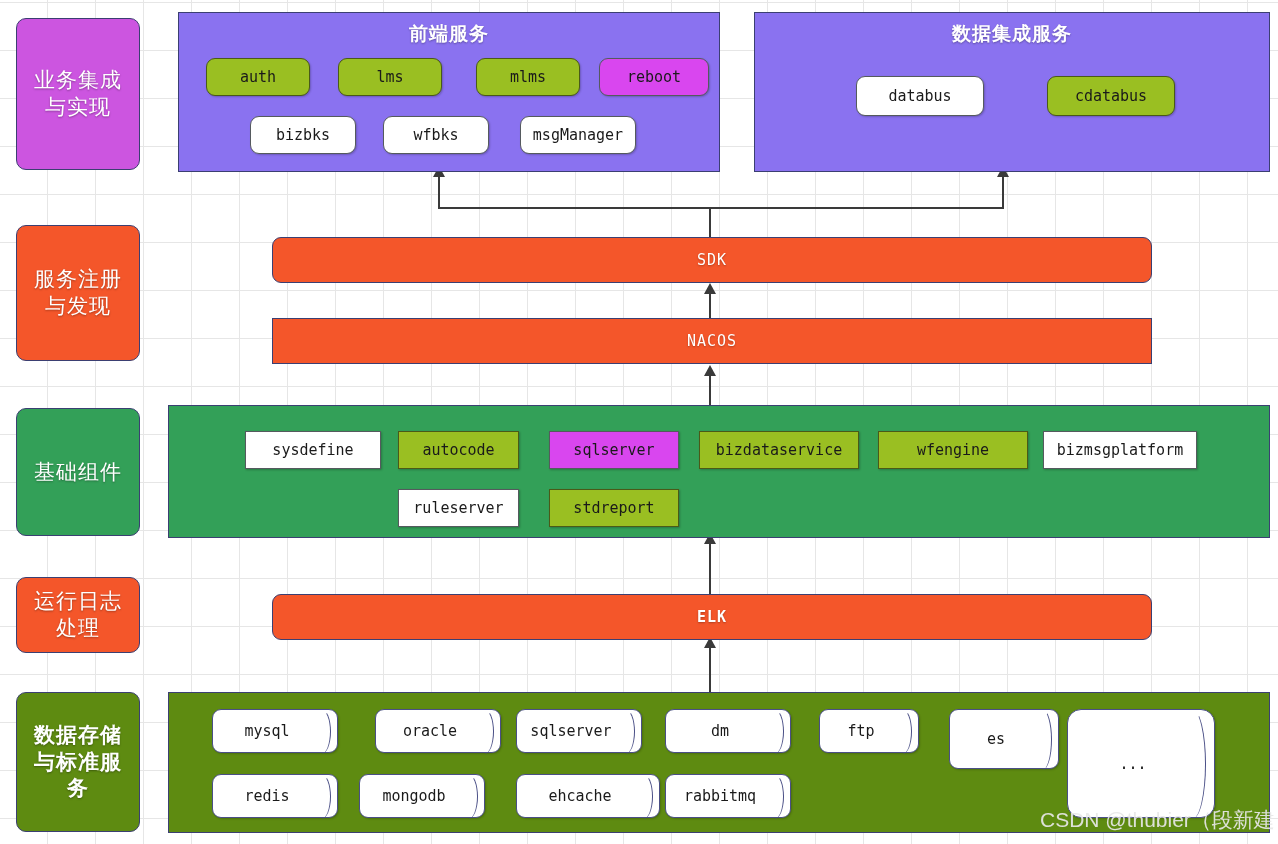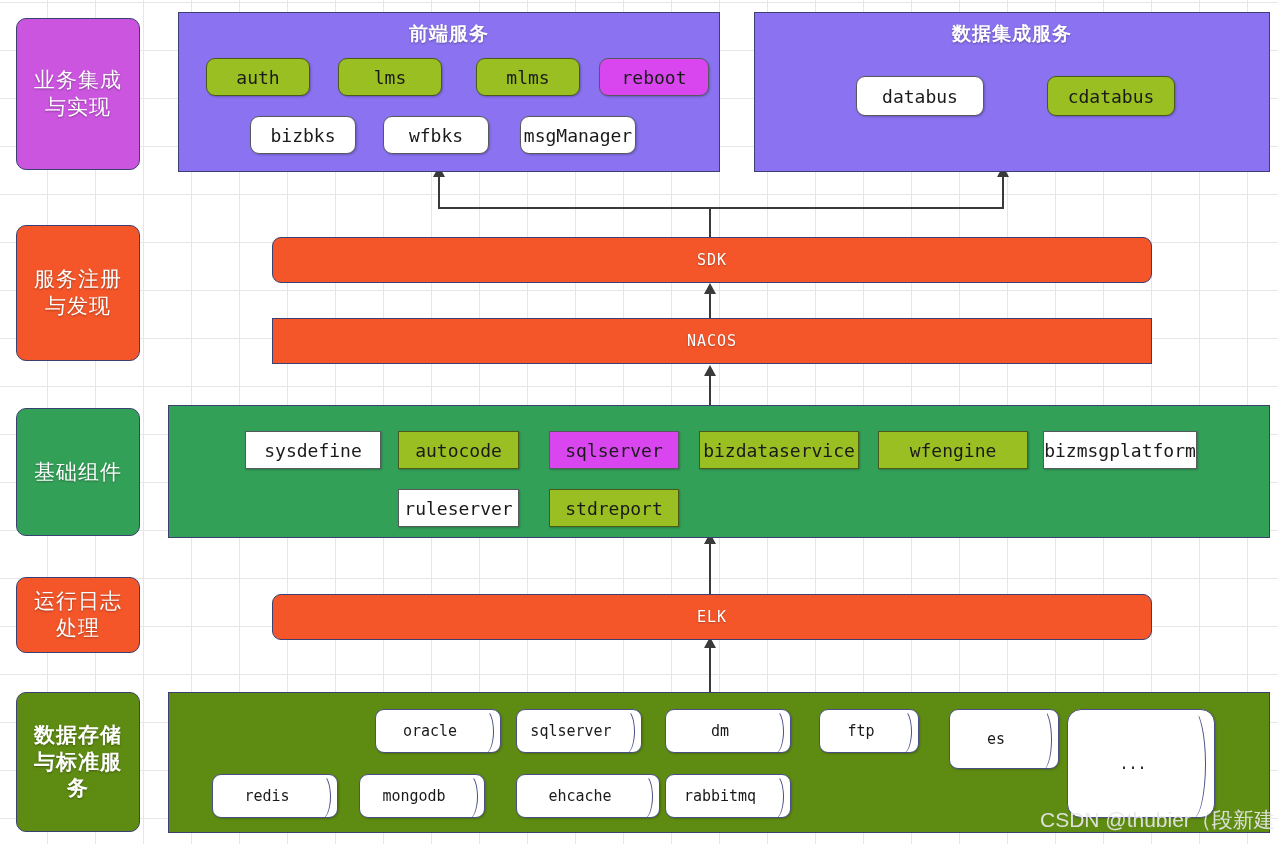--- a/index.html
+++ b/index.html
@@ -50,21 +50,21 @@
     text-shadow:0 1px 2px rgba(0,0,0,.3);
     letter-spacing:1px;
   }
 
   
   .chip{
     position:absolute;
     box-sizing:border-box;
     display:flex;align-items:center;justify-content:center;
     font-family:"DejaVu Sans Mono","Liberation Mono",monospace;
-    font-size:18px;
+    font-size:15px;
     color:#1a1a1a;
     border:1.5px solid #555a5e;
     border-radius:9px;
     background:#ffffff;
     box-shadow:1px 1px 2px rgba(0,0,0,.22);
     white-space:nowrap;
   }
   .chip.green{background:#9ABF22;border-color:#4a5a18;}
   .chip.offwhite{background:#d946ef;}
   .chip.sq{border-radius:0;box-shadow:1px 1px 2px rgba(0,0,0,.25);}
@@ -256,26 +256,30 @@
       </div>
 
     <div class="chip sq" style="left:229px;top:83px;width:121px;height:38px;">
         <span>ruleserver</span>
       </div>
     <div class="chip sq green" style="left:380px;top:83px;width:130px;height:38px;">
         <span>stdreport</span>
       </div>
   </div>
 
-  <div class="bar rounded" style="left:272px;top:594px;width:880px;height:46px;">
+  <div class="bar rounded" style="left:272px;top:594px;width:880px;height:46px;font-weight:bold;">
     <span>ELK</span>
   </div>
 
   <div class="panel" style="left:160px;top:692px;width:1102px;height:141px;background:#5E8B11;">
 
+    <div class="cyl" style="left:43px;top:16px;width:126px;height:44px;">
+      <span class="lbl">mysql</span>
+      <span class="cap"></span>
+    </div>
     <div class="cyl" style="left:206px;top:16px;width:126px;height:44px;">
       <span class="lbl">oracle</span>
       <span class="cap"></span>
     </div>
     <div class="cyl" style="left:347px;top:16px;width:126px;height:44px;">
       <span class="lbl">sqlserver</span>
       <span class="cap"></span>
     </div>
     <div class="cyl" style="left:496px;top:16px;width:126px;height:44px;">
       <span class="lbl">dm</span>

